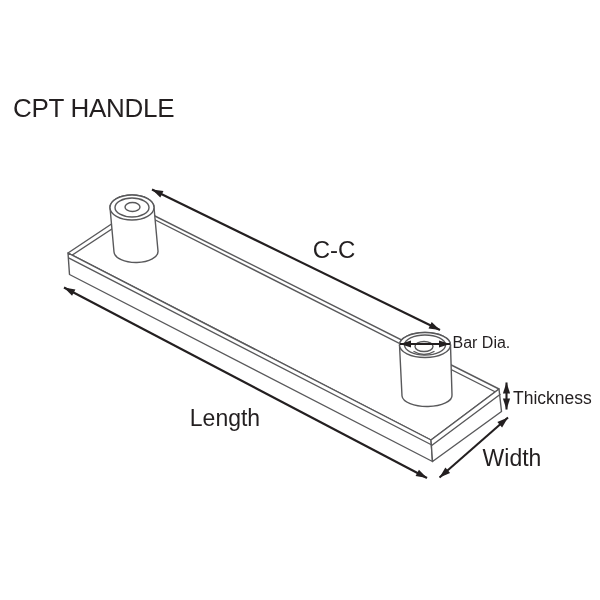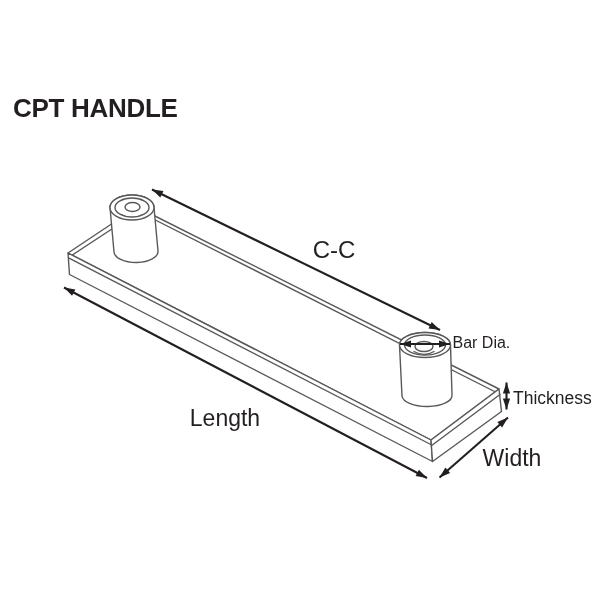--- a/index.html
+++ b/index.html
@@ -12,21 +12,21 @@
     position: relative;
     width: 600px; height: 600px;
     background: #ffffff;
     overflow: hidden;
   }
   .page-title {
     position: absolute;
     left: 13px; top: 93px;
     margin: 0;
     font-size: 26px;
-    font-weight: bold;
+    font-weight: normal;
     letter-spacing: -0.3px;
     color: #231f20;
     font-family: "Liberation Sans", sans-serif;
   }
   .diagram-svg {
     position: absolute;
     left: 0; top: 0;
   }
   .outline {
     fill: none;

